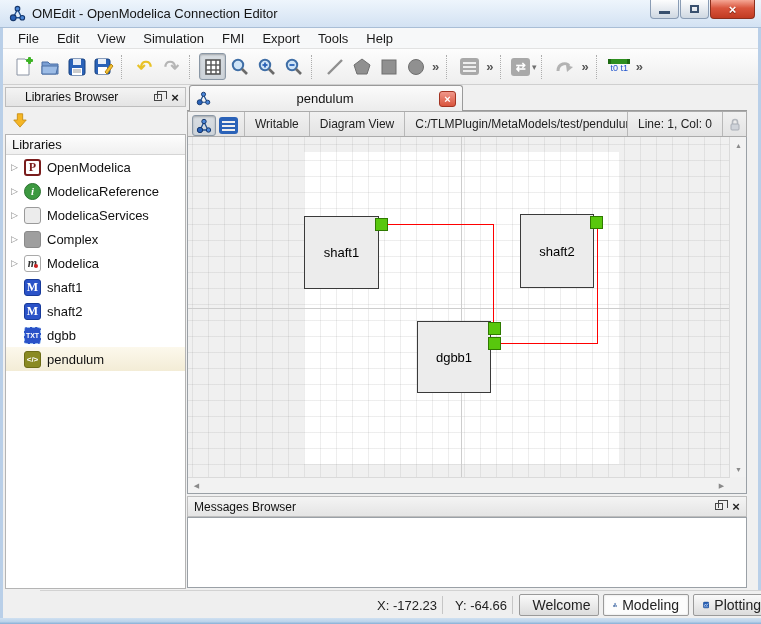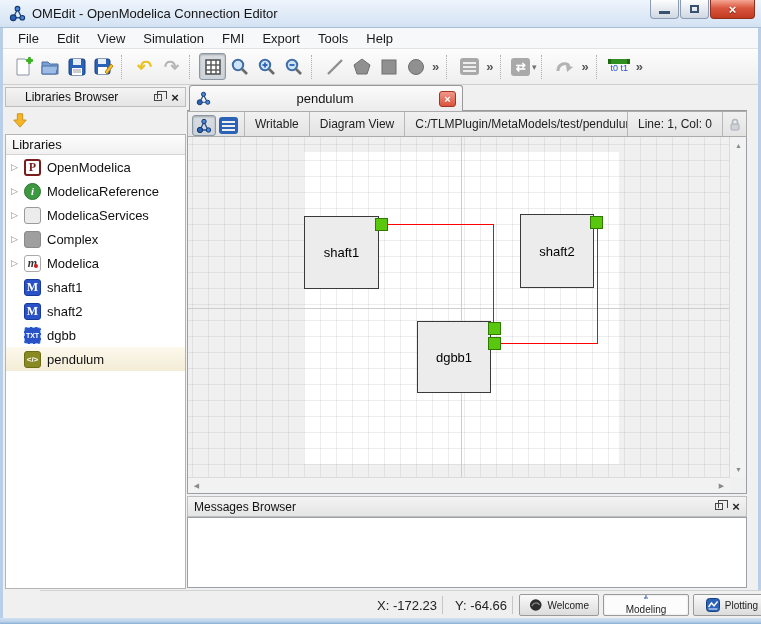--- a/index.html
+++ b/index.html
@@ -143,22 +143,22 @@
 
   
   .statusbar { position:absolute; left:0; top:562px; width:755px; height:28px; background:#efefef;
     border-top:1px solid #d2d2d2; font-size:13px; color:#222;margin-left:37px; }
   .sb-label { position:absolute; top:7px; white-space:nowrap; }
   .sb-x { left:327px; width:70px; text-align:right; }
   .sb-y { left:407px; width:60px; text-align:right; }
   .sb-sep { position:absolute; top:5px; width:1px; height:18px; background:#c6c6c6; }
   .persp-btn { position:absolute; top:3px; height:22px; border:1px solid #9a9a9a; border-radius:2px;
     background:linear-gradient(#fafafa,#dcdcdc); display:flex; align-items:center; justify-content:center;
-    padding:0 9px; font-size:10px; gap:5px; }
-  .persp-btn.active { background:#fcfcfc; box-shadow:inset 0 0 2px rgba(0,0,0,.15);flex-direction:column; }
+    padding:0 9px; font-size:14px; gap:5px; }
+  .persp-btn.active { background:#fcfcfc; box-shadow:inset 0 0 2px rgba(0,0,0,.15); }
   .grip { position:absolute; right:3px; bottom:3px; width:10px; height:10px;
     background-image:radial-gradient(circle, #9a9a9a 1px, transparent 1.3px); background-size:4px 4px; }
 </style>
 </head>
 <body>
 
 <div class="window">
 
   <div class="titlebar">
     <svg class="app-icon" viewBox="0 0 16 16">

